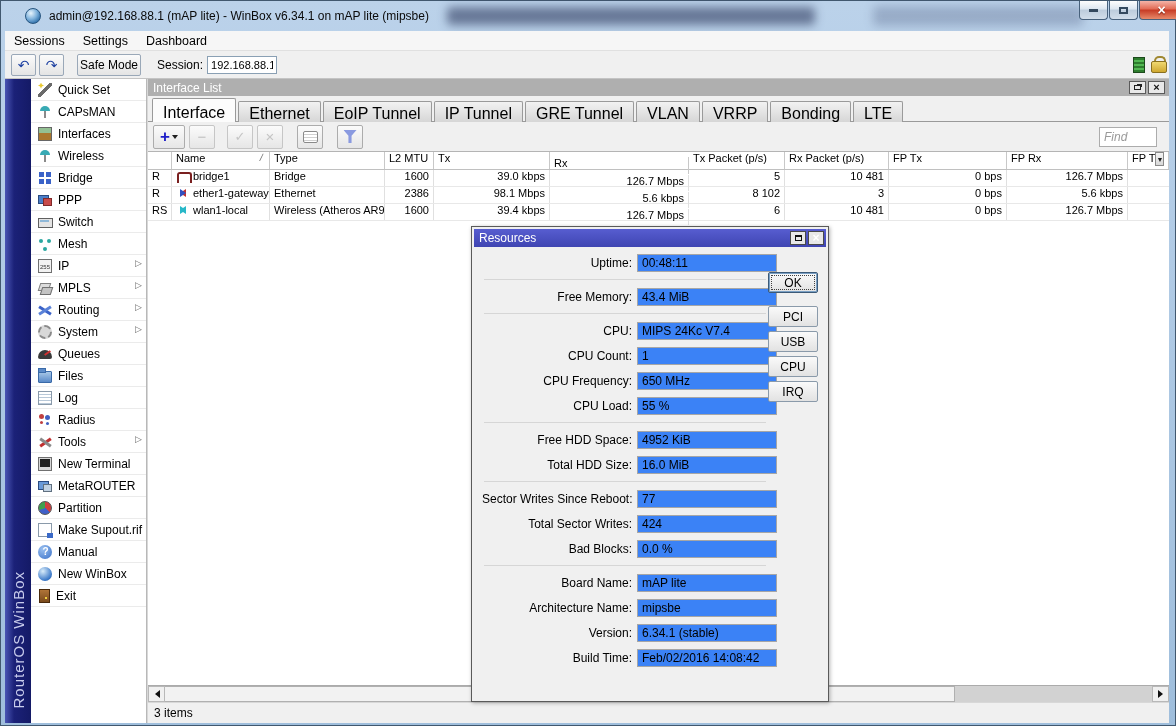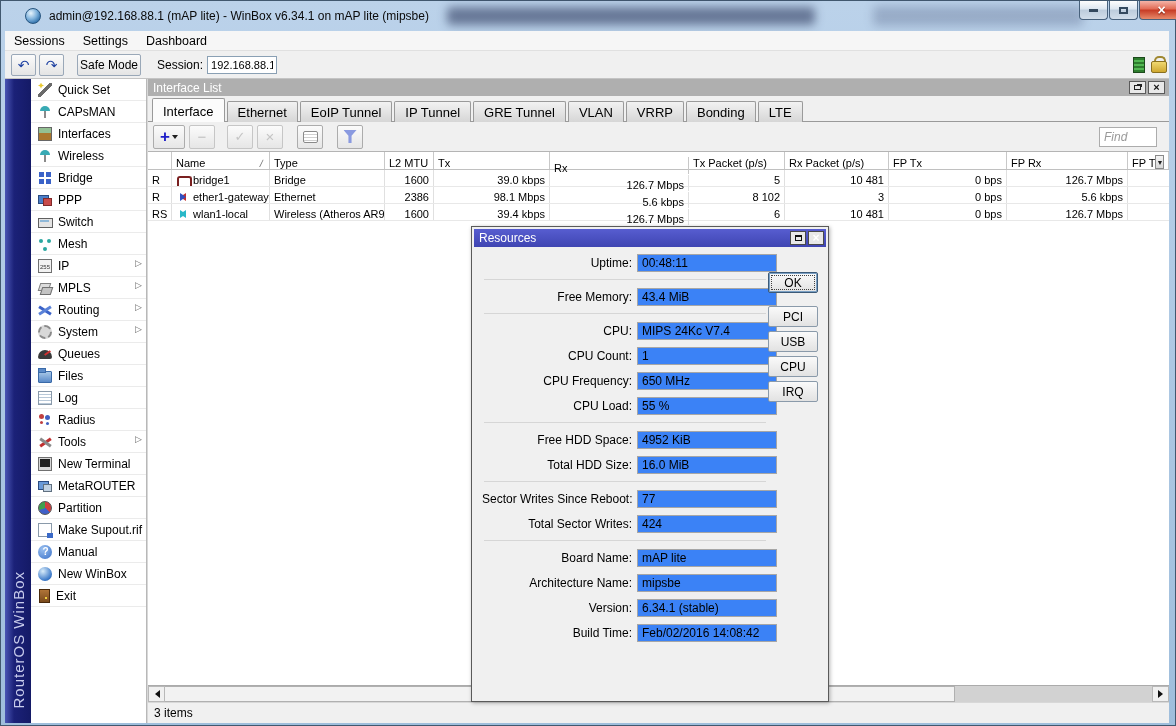--- a/index.html
+++ b/index.html
@@ -124,21 +124,21 @@
   #child-titlebar { height:17px; background:#AFAFAF; color:#FFF; display:flex; align-items:center;
     padding-left:5px; font-size:12px; position:relative; }
   #child-controls { position:absolute; right:4px; top:2px; display:flex; gap:2px; }
   .cbtn { width:17px; height:13px; border:1px solid #5A5A5A; background:#E8E8E8;
     display:flex; align-items:center; justify-content:center; }
   .cbtn .box { width:7px; height:5px; border:1px solid #202020; box-shadow:2px -2px 0 -1px #202020; }
   .cbtn.close::before { content:"×"; font-size:11px; font-weight:bold; line-height:1; color:#101010; }
 
   #tabstrip { height:26px; background:#F0F0F0; display:flex; align-items:flex-end; padding-left:4px;
     border-bottom:1px solid #9A9A9A; }
-  .tab { padding:3px 10px 4px; font-size:13px; border:1px solid #9A9A9A; border-bottom:none;
+  .tab { padding:3px 10px 4px; font-size:16px; border:1px solid #9A9A9A; border-bottom:none;
     border-radius:2px 2px 0 0; background:linear-gradient(#F2F2F2,#D6D6D6); margin-right:2px;
     position:relative; top:1px; height:21px; white-space:nowrap; }
   .tab.active { background:#FCFCFC; height:24px; padding-top:5px; z-index:2; }
 
   #list-toolbar { height:29px; display:flex; align-items:center; padding-left:5px; background:#F0F0F0; position:relative; }
   .lbtn { width:26px; height:24px; border:1px solid #ACACAC; border-radius:2px; margin-right:4px;
     background:linear-gradient(#FBFBFB,#E6E6E6); display:flex; align-items:center; justify-content:center; position:relative; }
   .lbtn.disabled { border-color:#C6C6C6; }
   #add-btn { width:32px; }
   #add-btn::before { content:"+"; color:#2020C8; font-weight:bold; font-size:17px; line-height:1; margin-right:2px; }
@@ -154,21 +154,21 @@
   #filter-btn::before { content:""; width:13px; height:13px; background:#8A9AE0;
     clip-path:polygon(0 0,100% 0,62% 45%,62% 100%,38% 100%,38% 45%); filter:drop-shadow(0 0 1px #303060); }
   #find-input { position:absolute; right:12px; top:5px; width:58px; height:20px; border:1px solid #ACACAC;
     font-family:"Liberation Sans",sans-serif; font-size:12px; padding:0 4px; background:#FFF; }
   #find-input::placeholder { font-style:italic; color:#9A9A9A; }
 
   
   #table-area { flex:1; background:#FFF; border-top:1px solid #B4B4B4; overflow:hidden; font-size:11px; }
   .trow { display:flex; height:17px; align-items:center; }
   .trow.head { border-bottom:1px solid #C0C0C0; height:18px; }
-  .tc { height:100%; display:flex; align-items:flex-end; padding:0 4px; border-right:1px solid #E0E0E0;
+  .tc { height:100%; display:flex; align-items:flex-start; padding:0 4px; border-right:1px solid #E0E0E0;
     overflow:hidden; white-space:nowrap; }
   .head .tc { border-right:1px solid #C8C8C8; }
   .num { justify-content:flex-end; }
   .c0{width:24px;} .c1{width:98px; position:relative;} .c2{width:115px;} .c3{width:49px;} .c4{width:116px;}
   .c5{width:139px;margin-top:10px;} .c6{width:96px;} .c7{width:104px;} .c8{width:118px;} .c9{width:121px;} .c10{flex:1; border-right:none;}
   .body-row { border-bottom:1px solid #E8E8E8; }
   .sort-icon { position:absolute; right:6px; color:#707070; font-size:10px; }
   .sort-icon::before { content:"/"; display:inline-block; transform:skewX(-12deg); }
   .colpick { margin-left:auto; width:17px; height:14px; border:1px solid #8A8A8A; background:linear-gradient(#F4F4F4,#D8D8D8);
     display:flex; align-items:center; justify-content:center; }
@@ -529,20 +529,24 @@
         </div>
       <div class="dsep" data-name="group-separator"></div>
       <div class="frow" data-name="field-sector-writes-reboot">
           <span class="flabel" data-name="field-label">Sector Writes Since Reboot:</span>
           <span class="fvalue" data-name="field-value">77</span>
         </div>
       <div class="frow" data-name="field-total-sector-writes">
           <span class="flabel" data-name="field-label">Total Sector Writes:</span>
           <span class="fvalue" data-name="field-value">424</span>
         </div>
+      <div class="frow" data-name="field-bad-blocks">
+          <span class="flabel" data-name="field-label">Bad Blocks:</span>
+          <span class="fvalue" data-name="field-value">0.0 %</span>
+        </div>
       <div class="dsep" data-name="group-separator"></div>
       <div class="frow" data-name="field-board-name">
           <span class="flabel" data-name="field-label">Board Name:</span>
           <span class="fvalue" data-name="field-value">mAP lite</span>
         </div>
       <div class="frow" data-name="field-architecture">
           <span class="flabel" data-name="field-label">Architecture Name:</span>
           <span class="fvalue" data-name="field-value">mipsbe</span>
         </div>
       <div class="frow" data-name="field-version">

